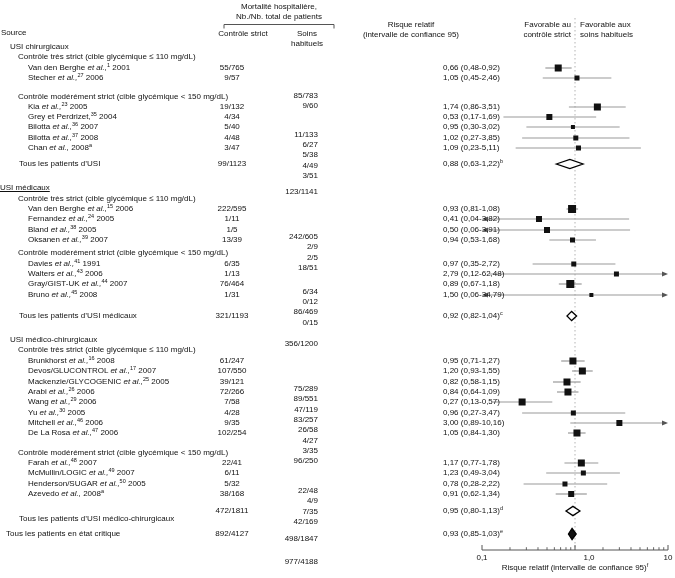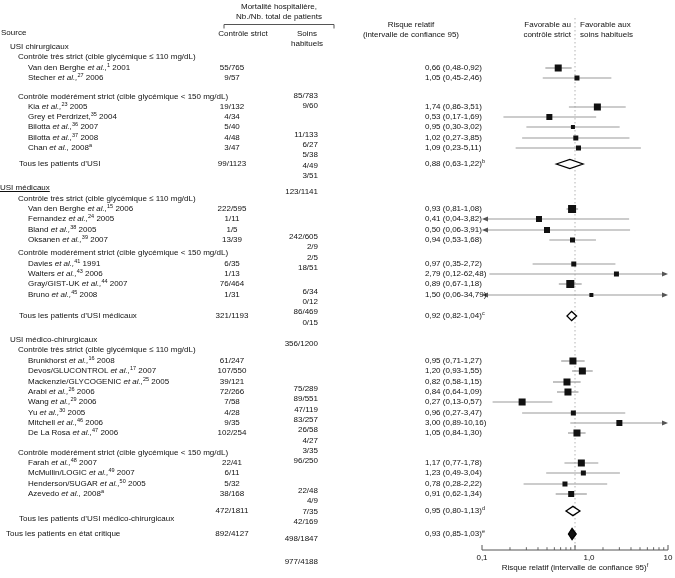--- a/index.html
+++ b/index.html
@@ -5,21 +5,21 @@
   html,body{margin:0;padding:0;background:#fff;}
   .fig{position:relative;width:675px;height:578px;background:#ffffff;
        font-family:"Liberation Sans",sans-serif;font-size:8px;color:#111;overflow:hidden;}
   .abs{position:absolute;white-space:nowrap;}
   .hc{transform:translateX(-50%);text-align:center;}
   .hr{transform:translateX(-100%);text-align:right;}
   .rw{position:absolute;left:0;width:675px;height:10px;line-height:10px;white-space:nowrap;}
   .lab{position:absolute;white-space:nowrap;}
   .n1{position:absolute;left:197px;width:70px;text-align:center;}
   .n2{position:absolute;left:251px;width:67px;text-align:right;margin-top:28px;}
-  .rr{position:absolute;left:377px;padding-left:48px;}
+  .rr{position:absolute;left:395px;padding-left:48px;}
   sup{font-size:5.5px;vertical-align:3px;line-height:0;}
   i{font-style:italic;}
   svg{position:absolute;left:0;top:0;}
 </style>
 </head>
 <body>
 
 <div class="fig">
 
   <svg id="plot-svg" width="675" height="578">

